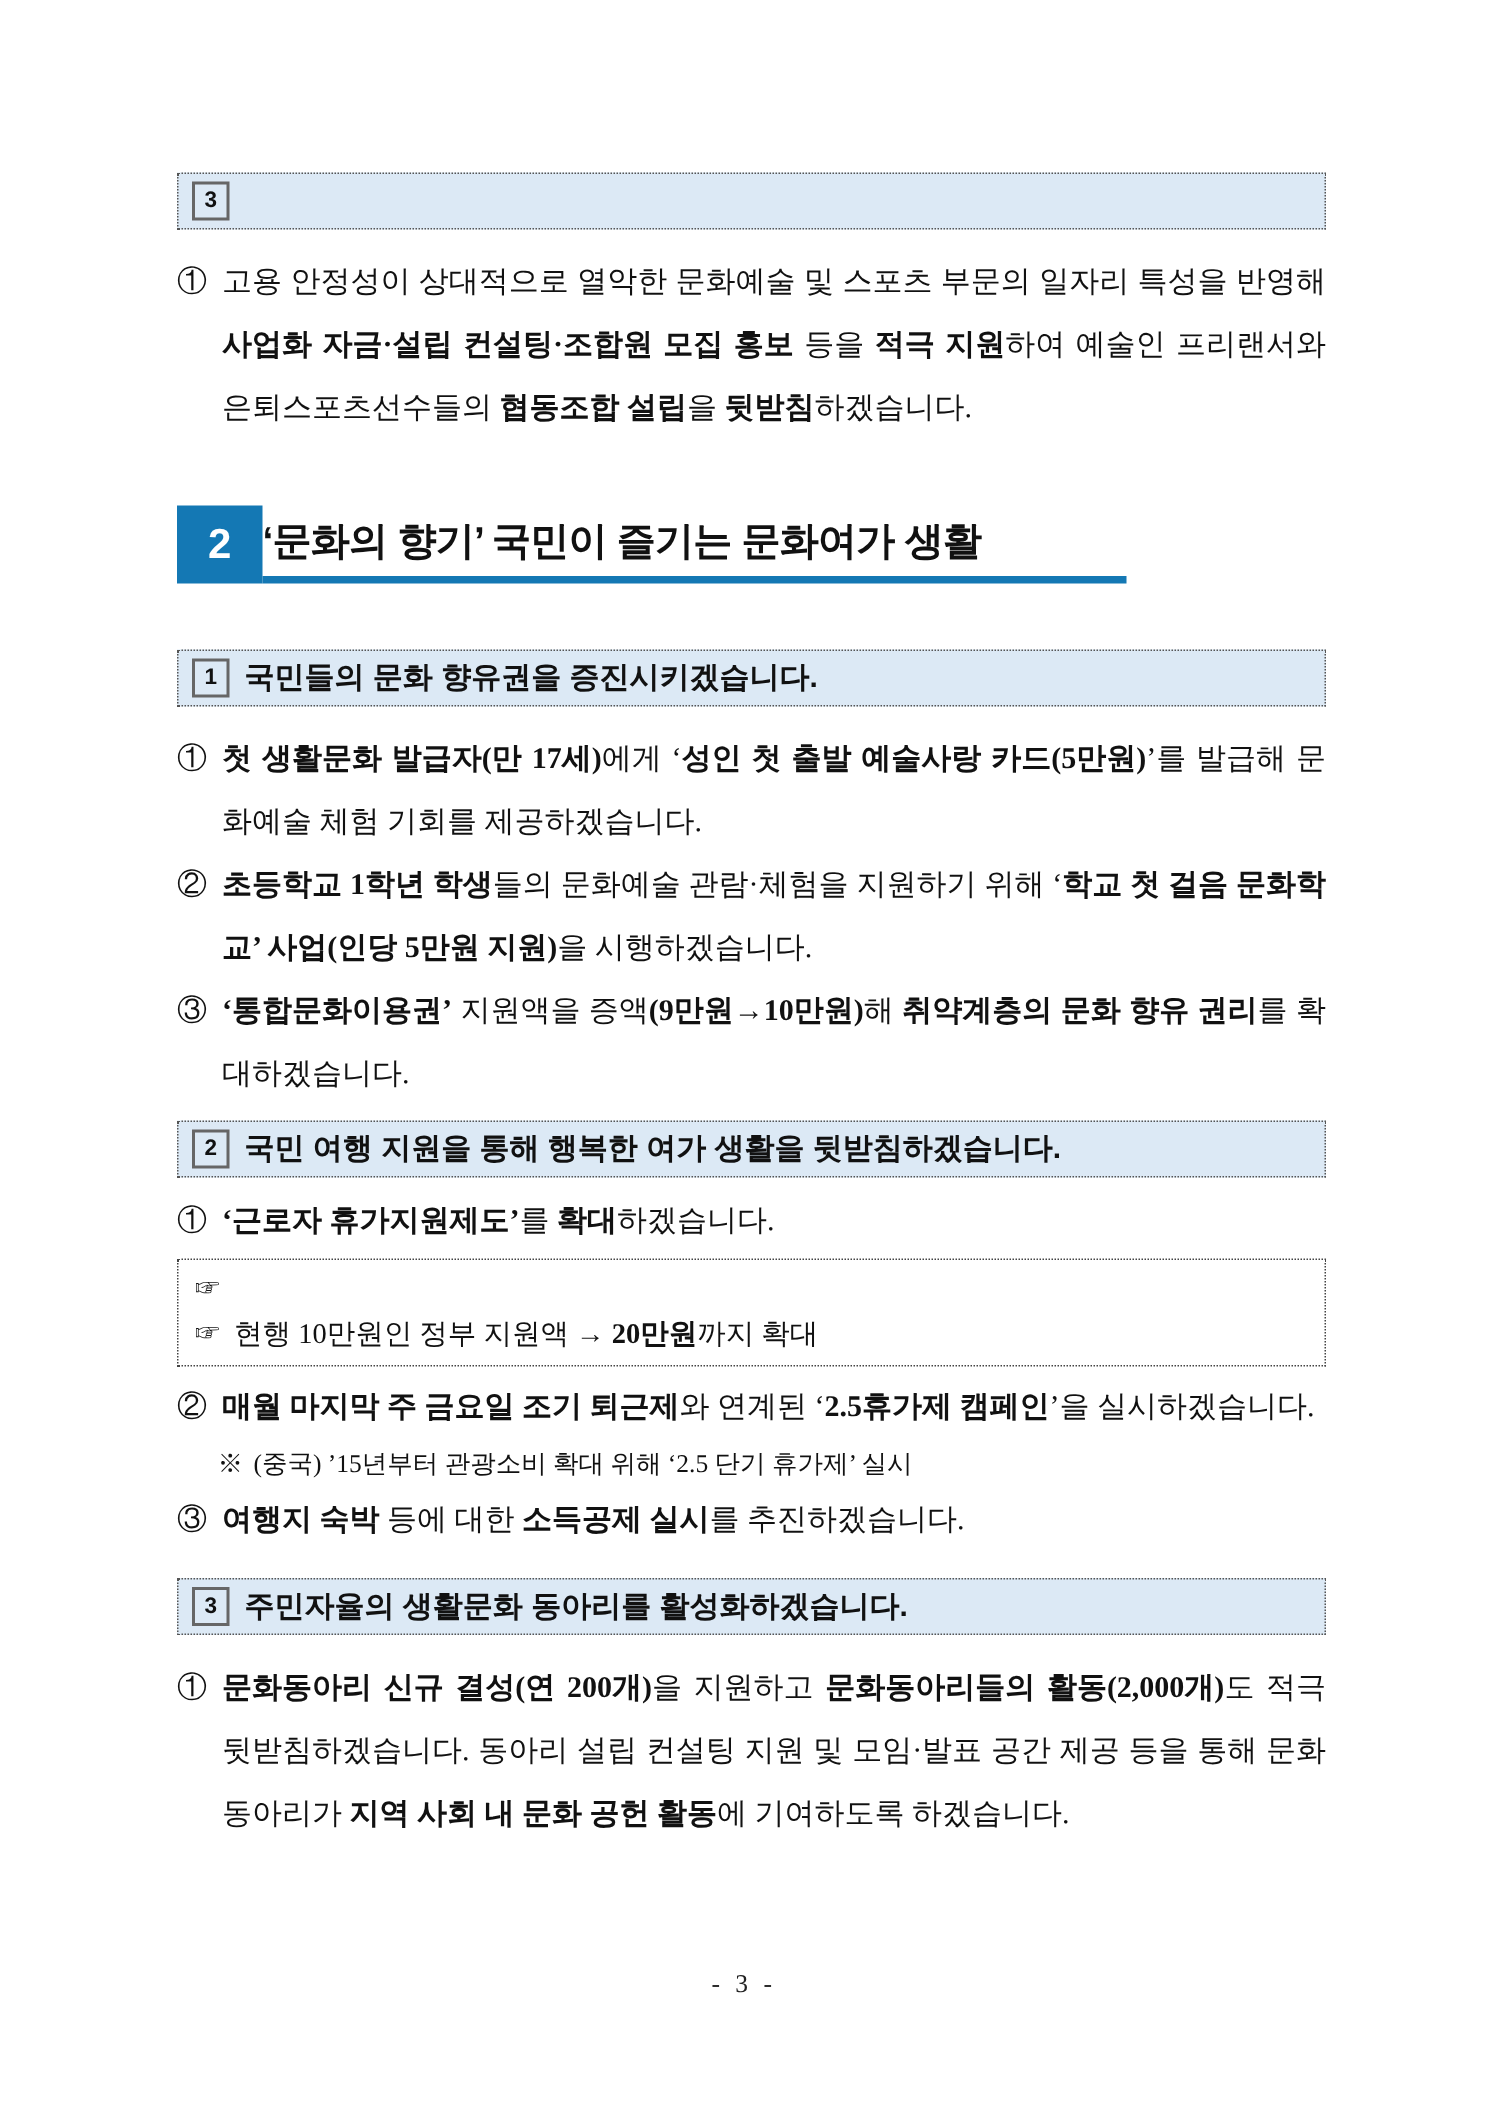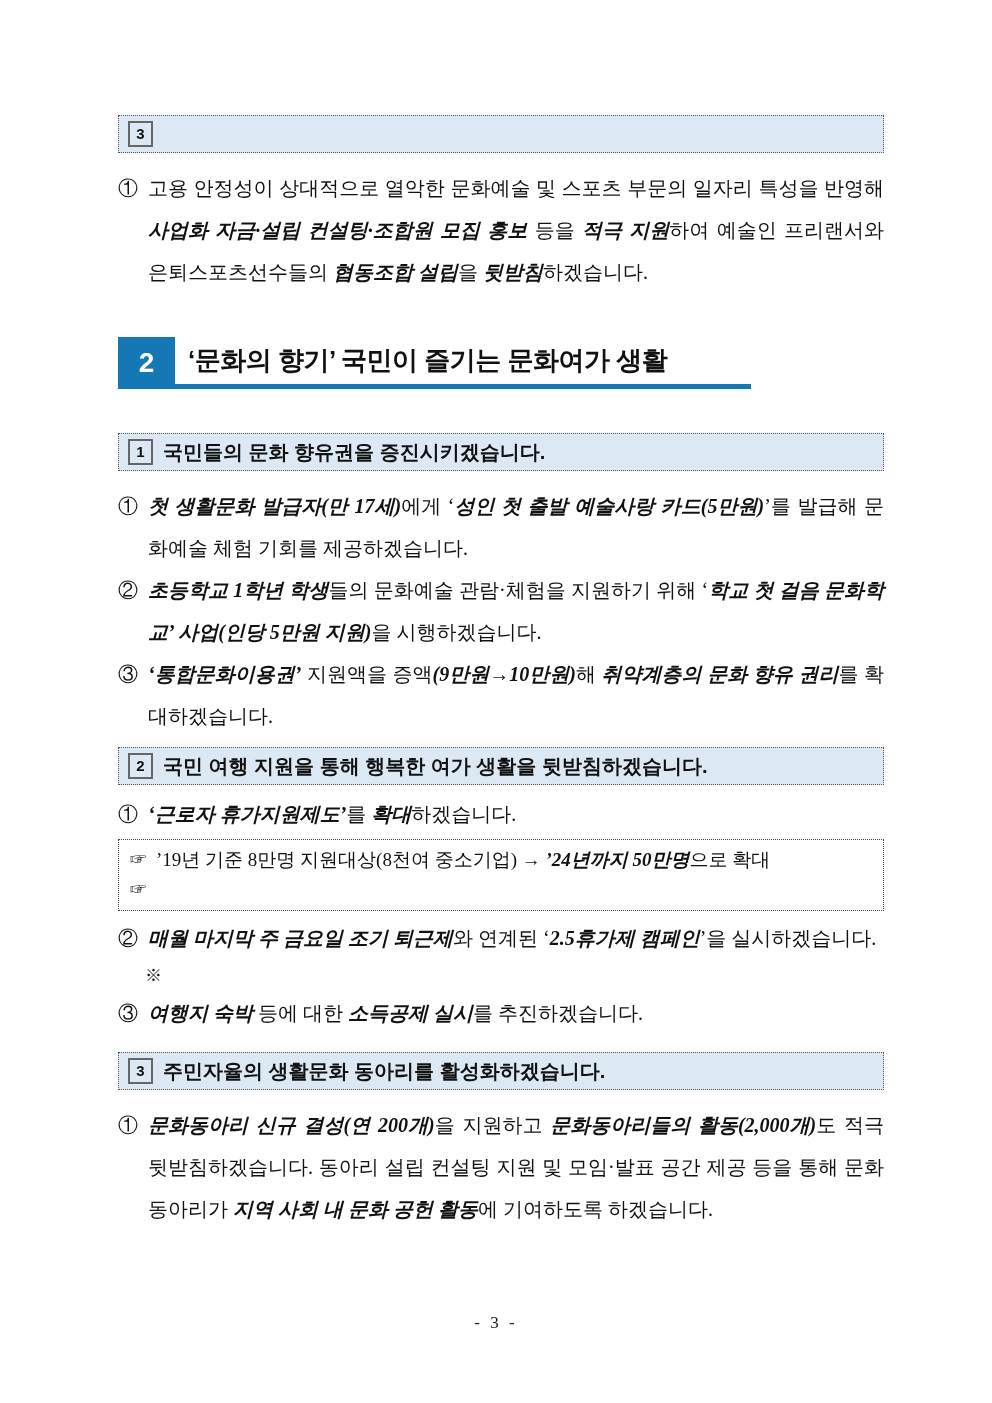--- a/index.html
+++ b/index.html
@@ -28,32 +28,32 @@
   }
 
   
   .sec-header{display:flex;height:52px;margin-top:44px;}
   .sec-num{
     width:57px;flex:none;background:#1478b4;color:#fff;text-align:center;
     font-family:"Liberation Sans","DejaVu Sans",sans-serif;
     font-weight:bold;font-size:28px;line-height:52px;
   }
   .sec-title{
-    width:576px;box-sizing:border-box;padding-left:13px;
+    width:576px;box-sizing:border-box;padding-left:0;
     border-bottom:5px solid #1478b4;
     font-family:"Liberation Sans","DejaVu Sans",sans-serif;
     font-weight:bold;font-size:26px;letter-spacing:-0.5px;
     display:flex;align-items:center;
   }
 
   
   .item{display:flex;font-size:20px;line-height:42px;text-align:justify;}
   .marker{width:30px;flex:none;}
   .itext{flex:1;}
-  .b{font-weight:bold;font-style:italic;}
+  .b{font-weight:bold;}
 
   .mt14{margin-top:14px;}
   .mt44{margin-top:44px;}
   .mt10{margin-top:10px;}
   .mt8{margin-top:8px;}
   .mt6{margin-top:6px;}
   .mt18{margin-top:18px;}
 
   
   .infobox{
@@ -118,35 +118,36 @@
     </div>
 
     <div class="item mt8">
       <span class="marker">①</span>
       <span class="itext"><span class="b">‘근로자 휴가지원제도’</span><span>를 </span><span class="b">확대</span><span>하겠습니다.</span></span>
     </div>
 
     <div class="infobox">
       <div class="ibline">
         <span class="ib-bullet">☞</span>
-        <span><span>’19년 기준 8만명 지원대상(8천여 중소기업) → </span><span class="b">’24년까지 50만명</span><span>으로 확대</span></span>
       </div>
       <div class="ibline">
         <span class="ib-bullet">☞</span>
+        <span><span>현행 10만원인 정부 지원액 → </span><span class="b">20만원</span><span>까지 확대</span></span>
       </div>
     </div>
 
     <div class="item mt6">
       <span class="marker">②</span>
       <span class="itext"><span class="b">매월 마지막 주 금요일 조기 퇴근제</span><span>와 연계된 ‘</span><span class="b">2.5휴가제 캠페인</span><span>’을 실시하겠습니다.</span></span>
     </div>
 
     <div class="note">
       <span class="note-marker">※</span>
       <div class="note-lines">
+        <div>(중국) ’15년부터 관광소비 확대 위해 ‘2.5 단기 휴가제’ 실시</div>
       </div>
     </div>
 
     <div class="item">
       <span class="marker">③</span>
       <span class="itext"><span class="b">여행지 숙박</span><span> 등에 대한 </span><span class="b">소득공제 실시</span><span>를 추진하겠습니다.</span></span>
     </div>
 
     <div class="subhead mt18">
       <span class="numbox">3</span>

